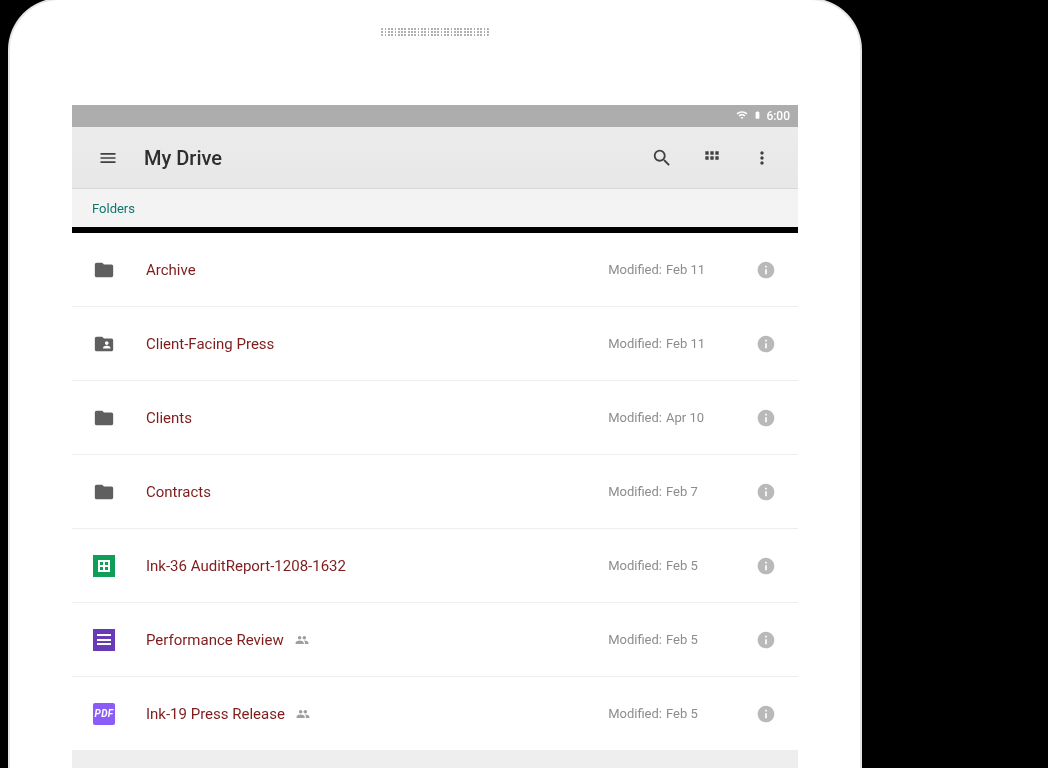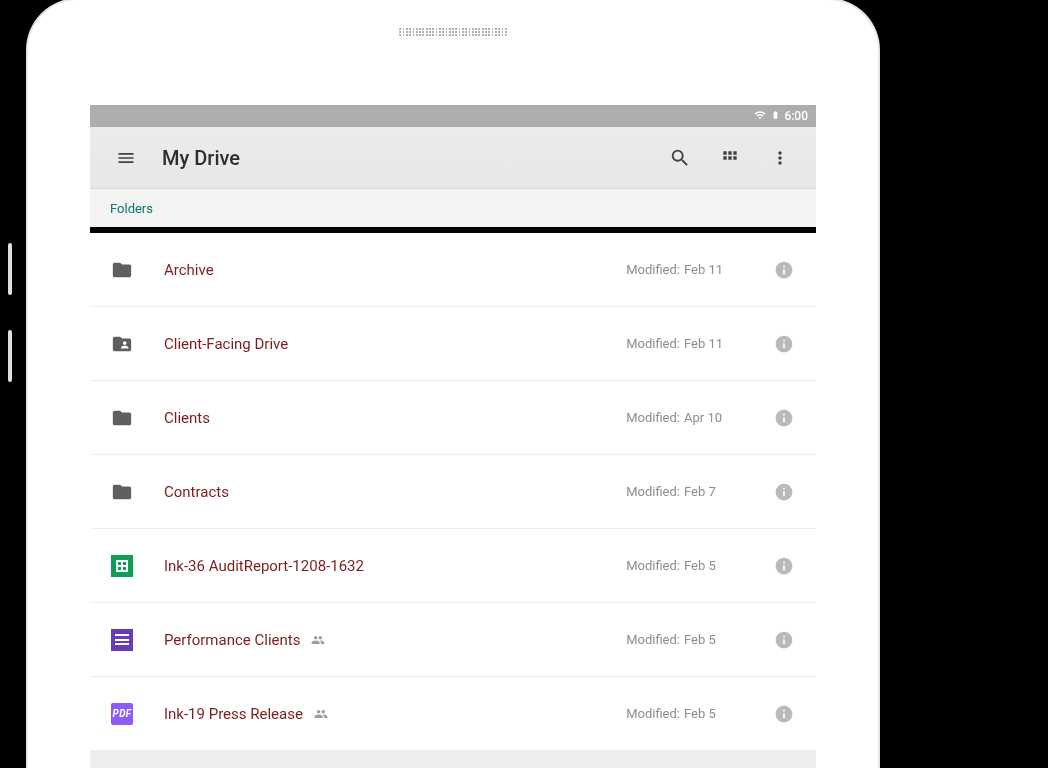--- a/index.html
+++ b/index.html
@@ -6,21 +6,21 @@
   body {
     font-family: Roboto, "Helvetica Neue", Arial, sans-serif;
     background: #000;
     width: 1048px;
     height: 768px;
     overflow: hidden;
     position: relative;
   }
   .device-frame {
     position: absolute;
-    left: 28px;
+    left: 10px;
     top: 0;
     width: 850px;
     height: 768px;
     background: #fff;
     border-radius: 50px 50px 0 0;
     box-shadow: 0 0 0 2px #e6e6e6;
   }
   .speaker {
     position: absolute;
     left: 50%;
@@ -393,21 +393,21 @@
             </svg>
           </span>
         </div>
         <div class="row">
           <div class="file-icon">
             <svg width="26" height="22" viewBox="0 0 24 24" fill="#5f5f5f">
               <path d="M20 6h-8l-2-2H4c-1.1 0-2 .9-2 2v12c0 1.1.9 2 2 2h16c1.1 0 2-.9 2-2V8c0-1.1-.9-2-2-2zm-5 3c1.1 0 2 .9 2 2s-.9 2-2 2-2-.9-2-2 .9-2 2-2zm4 8h-8v-1c0-1.33 2.67-2 4-2s4 .67 4 2v1z"></path>
             </svg>
           </div>
           <div class="name">
-            <span>Client-Facing Drive</span>
+            <span>Client-Facing Press</span>
           </div>
           <span class="modified-label">Modified:</span>
           <span class="modified-date">Feb 11</span>
           <span class="icon info-btn">
             <svg width="20" height="20" viewBox="0 0 24 24" fill="currentColor">
               <path d="M12 2C6.48 2 2 6.48 2 12s4.48 10 10 10 10-4.48 10-10S17.52 2 12 2zm1 15h-2v-6h2v6zm0-8h-2V7h2v2z"></path>
             </svg>
           </span>
         </div>
         <div class="row">
@@ -461,21 +461,21 @@
         </div>
         <div class="row">
           <div class="file-icon">
             <div class="forms-icon">
               <span></span>
               <span></span>
               <span></span>
             </div>
           </div>
           <div class="name">
-            <span>Performance Clients</span>
+            <span>Performance Review</span>
             <span class="shared-icon">
               <svg width="16" height="14" viewBox="0 0 24 24" fill="currentColor">
                 <path d="M16 11c1.66 0 3-1.34 3-3s-1.34-3-3-3-3 1.34-3 3 1.34 3 3 3zm-8 0c1.66 0 3-1.34 3-3S9.66 5 8 5 5 6.34 5 8s1.34 3 3 3zm0 2c-2.33 0-7 1.17-7 3.5V19h14v-2.5C15 14.17 10.33 13 8 13zm8 0c-.29 0-.62.02-.97.05 1.16.84 1.97 1.97 1.97 3.45V19h6v-2.5c0-2.33-4.67-3.5-7-3.5z"></path>
               </svg>
             </span>
           </div>
           <span class="modified-label">Modified:</span>
           <span class="modified-date">Feb 5</span>
           <span class="icon info-btn">
             <svg width="20" height="20" viewBox="0 0 24 24" fill="currentColor">

